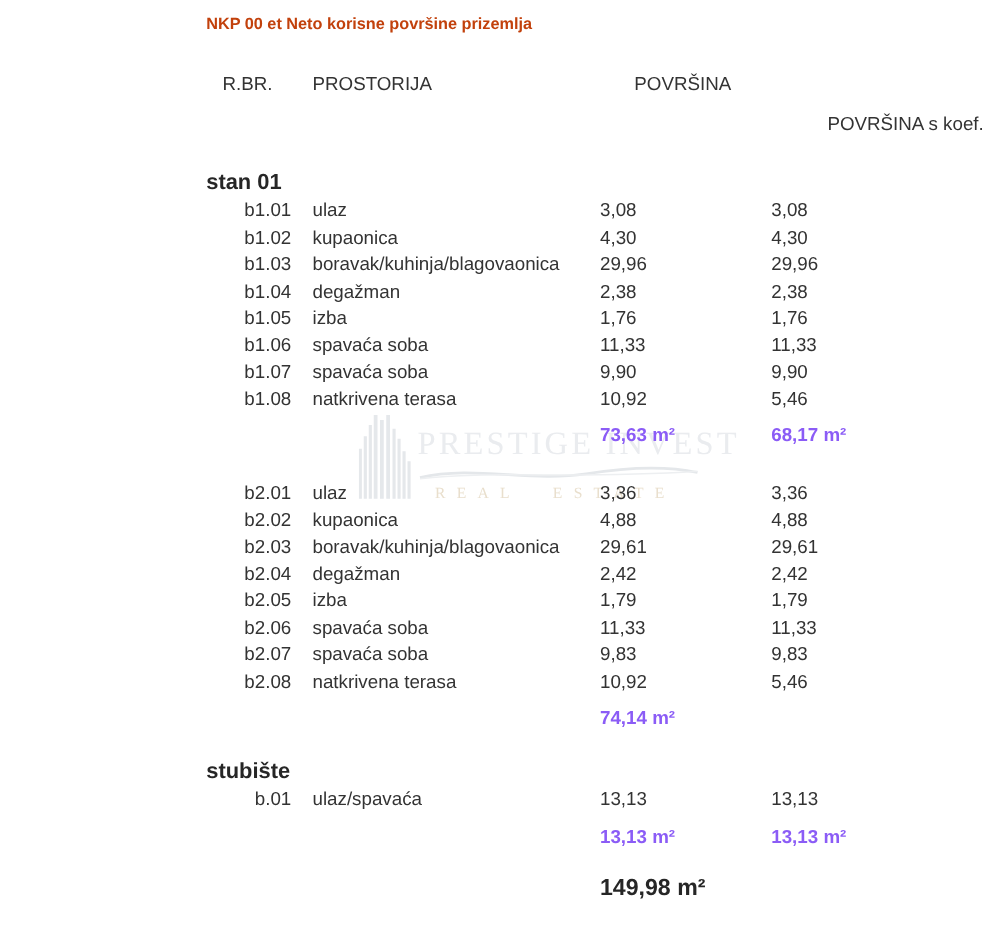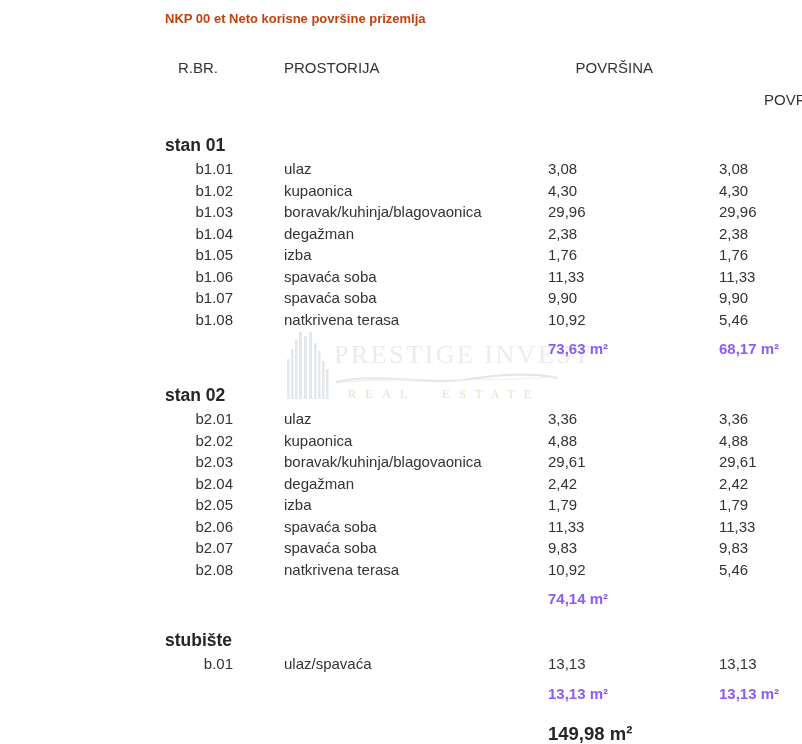--- a/index.html
+++ b/index.html
@@ -3,21 +3,21 @@
 <meta charset="utf-8">
 <style>
   html,body{margin:0;padding:0;}
   body{
     width:802px;height:744px;background:#ffffff;
     font-family:"Liberation Sans","DejaVu Sans",sans-serif;
     position:relative;overflow:hidden;color:#333;
   }
   .content{position:absolute;left:165px;top:0;width:622px;z-index:2;}
   .doc-title{margin-top:8px;font-size:13px;font-weight:bold;color:#c2410c;line-height:21px;}
-  .grid-row{display:grid;grid-template-columns:68px 247px 137px 152px;gap:34px;}
+  .grid-row{display:grid;grid-template-columns:68px 247px 137px 152px;}
   .thead{margin-top:28px;font-size:15px;color:#333;line-height:21px;}
   .thead .c-rbr{padding-left:13px;text-align:left;}
   .thead .c-area{text-align:right;padding-right:32px;}
   .thead .c-areak{text-align:right;margin-right:-18px;white-space:nowrap;margin-top:32px;}
   .section{margin-top:24px;}
   .section:nth-child(3){margin-top:19px;}
   .section-title{font-size:17.5px;font-weight:bold;color:#262626;line-height:22px;}
   .rows{margin-top:2px;}
   .row{font-size:15px;color:#333;line-height:21.5px;height:21.5px;}
   .c-rbr{text-align:right;}
@@ -130,21 +130,20 @@
           </div>
         </div>
         <div class="grid-row subtotal">
           <div class="c-rbr"></div>
           <div class="c-room"></div>
           <div class="c-area">73,63 m²</div>
           <div class="c-areak">68,17 m²</div>
         </div>
       </div>
       <div class="section">
-        <div class="section-title">stan 02</div>
         <div class="rows">
           <div class="grid-row row">
             <div class="c-rbr">b2.01</div>
             <div class="c-room">ulaz</div>
             <div class="c-area">3,36</div>
             <div class="c-areak">3,36</div>
           </div>
           <div class="grid-row row">
             <div class="c-rbr">b2.02</div>
             <div class="c-room">kupaonica</div>

